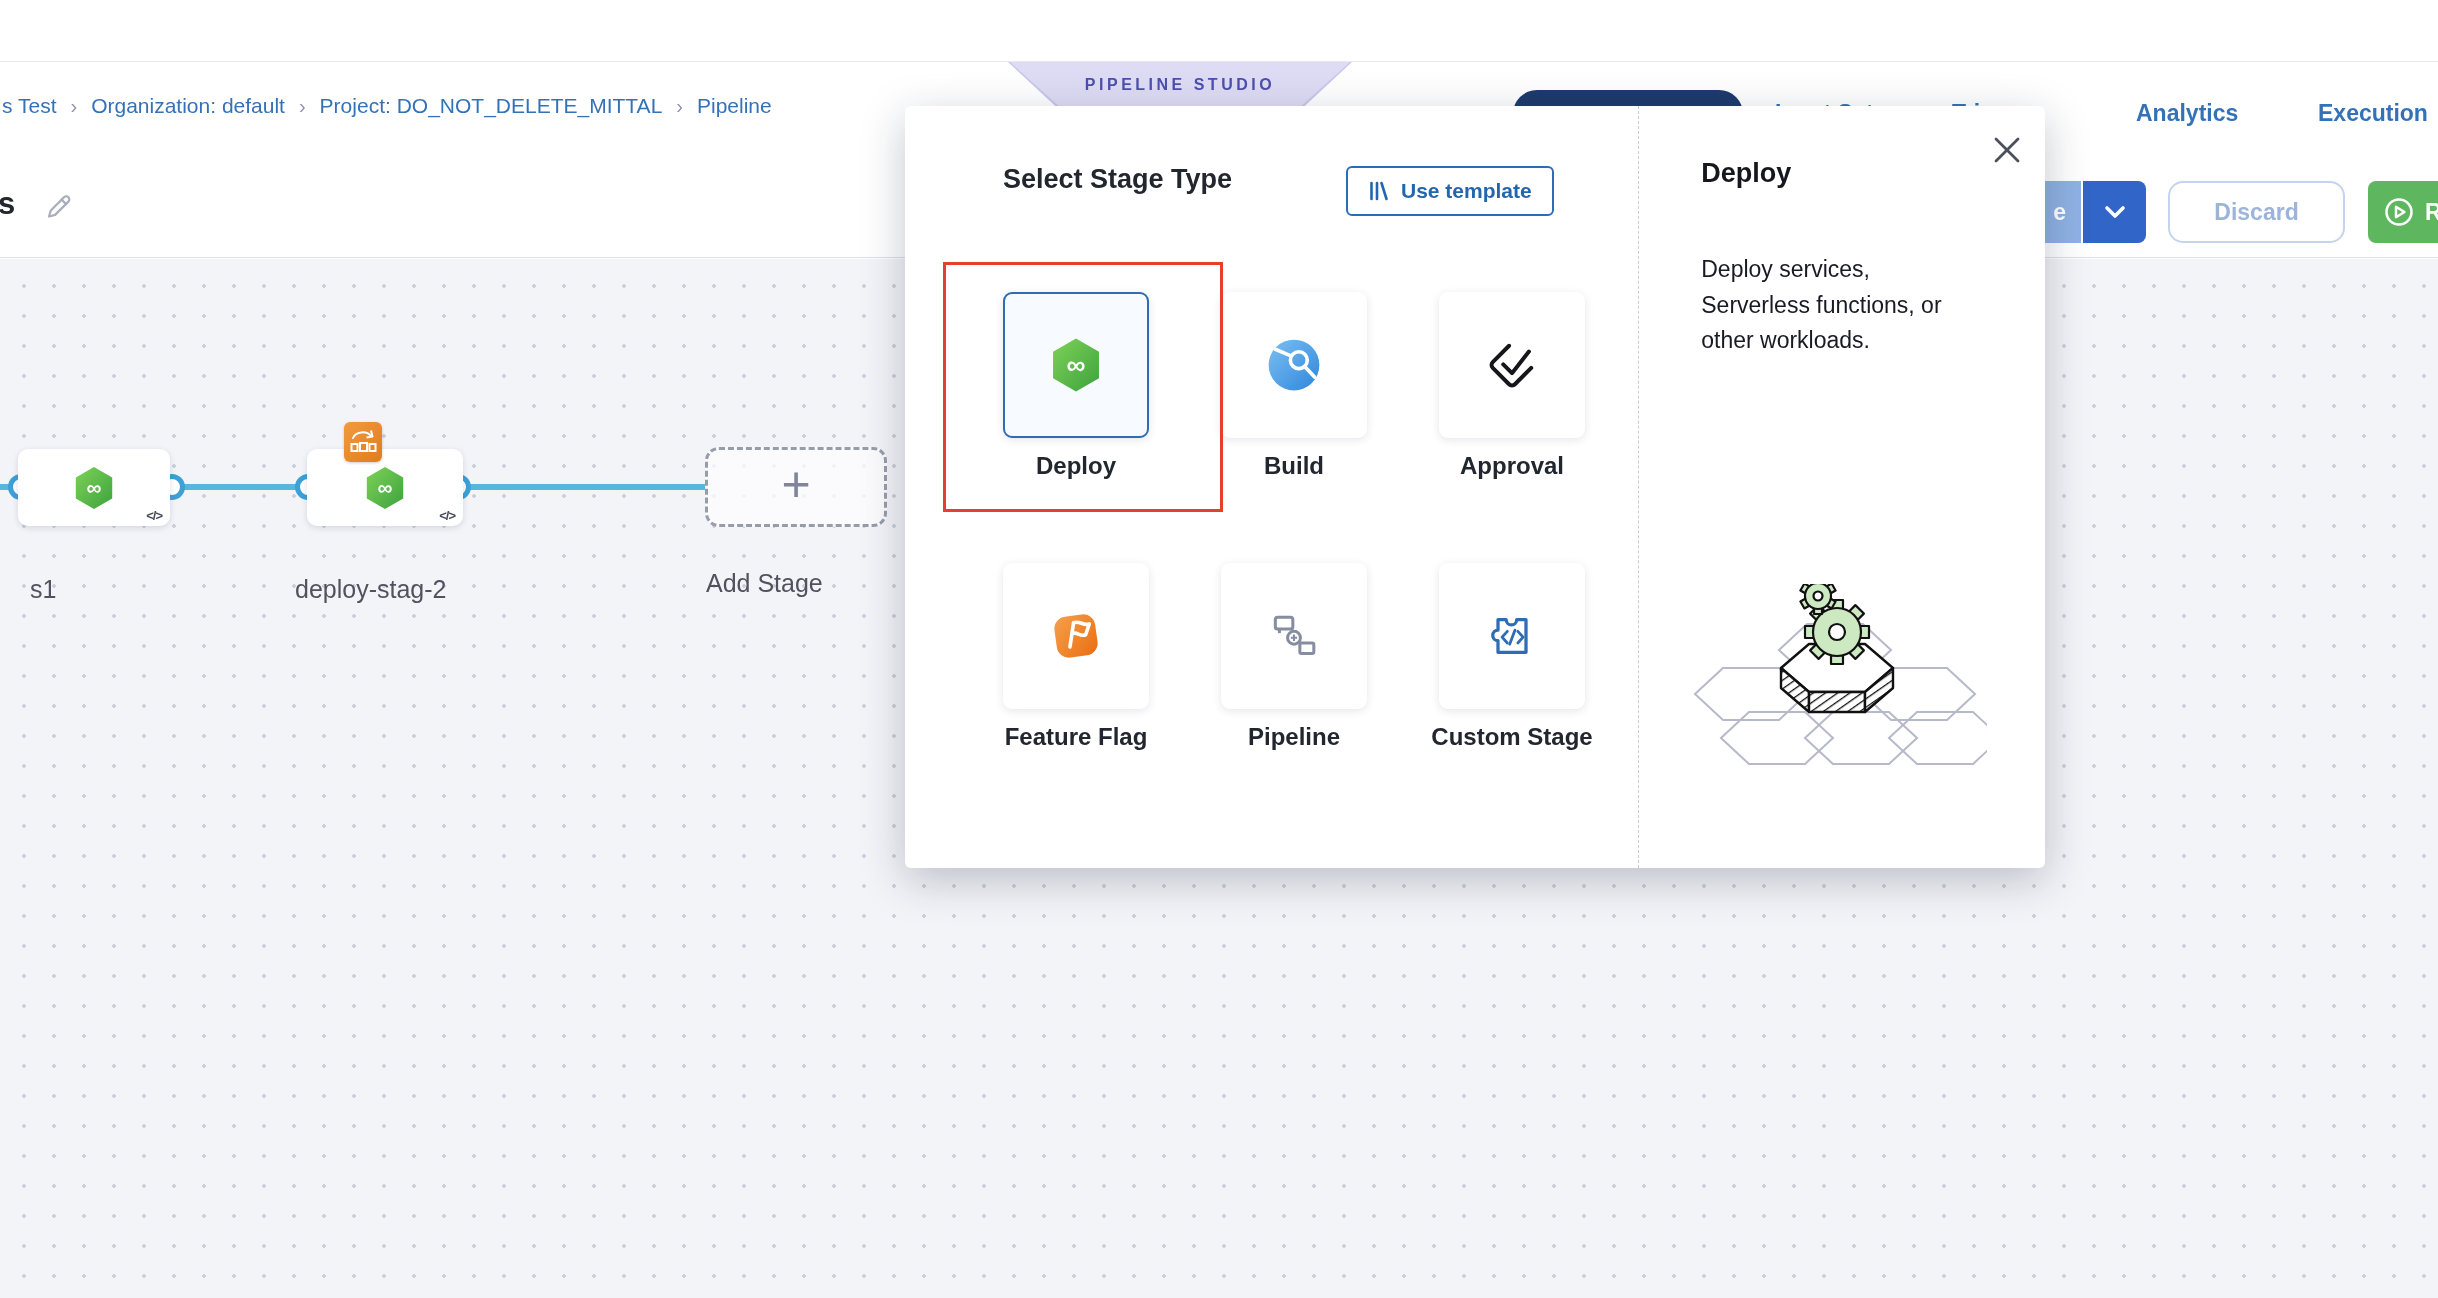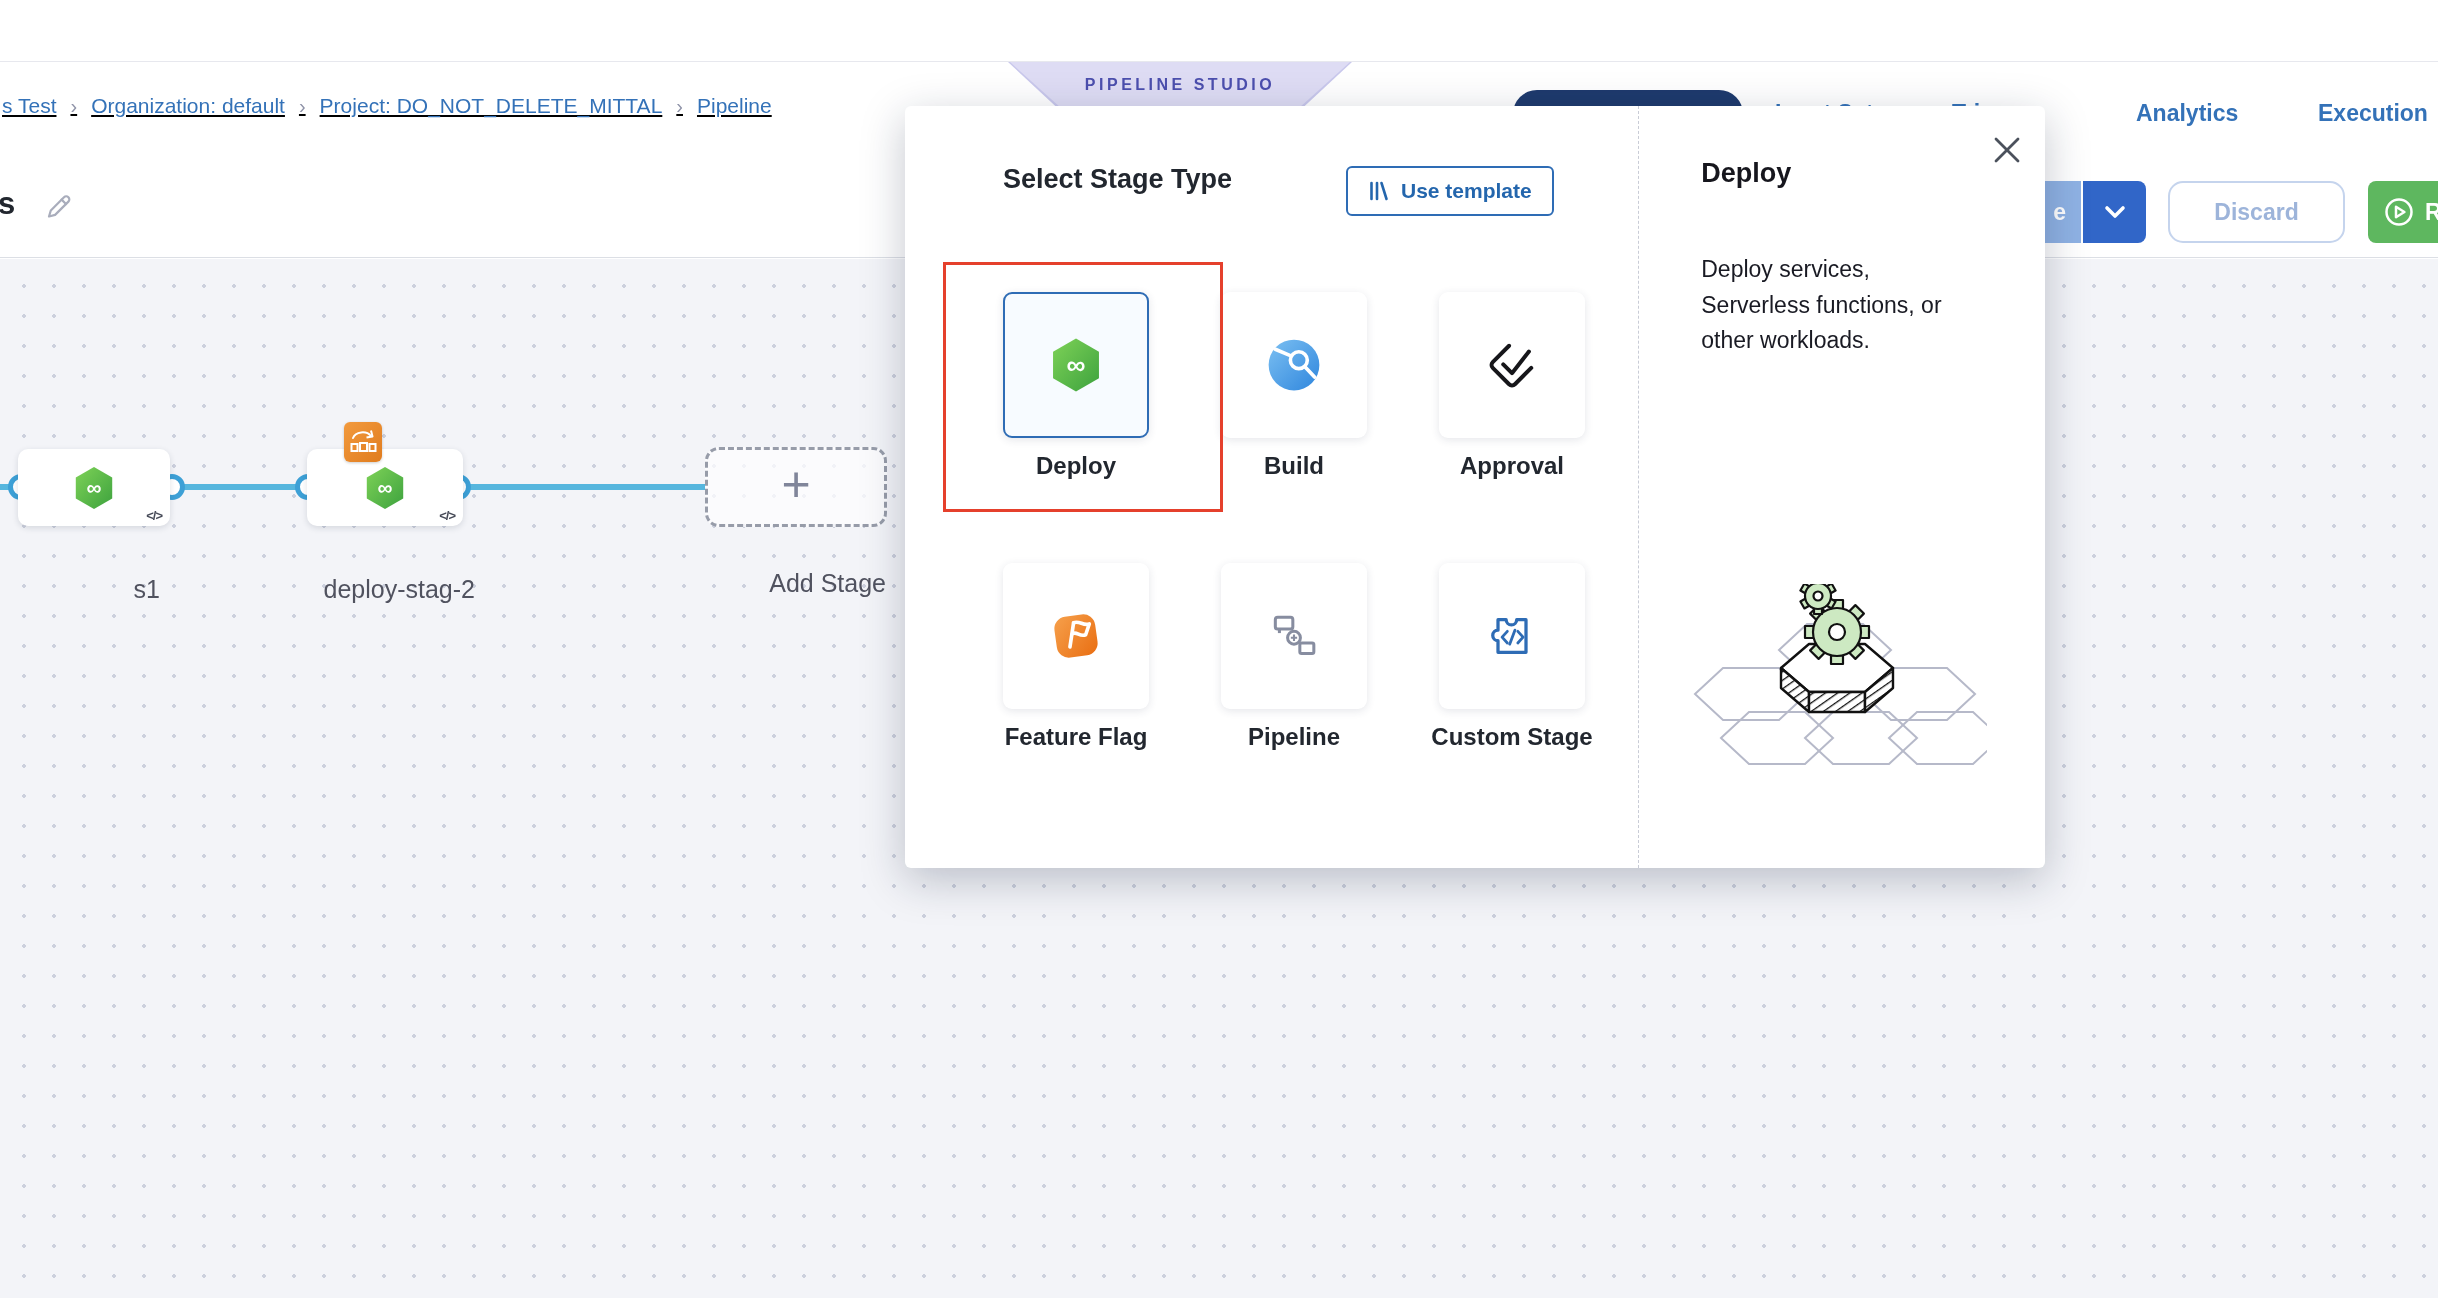--- a/index.html
+++ b/index.html
@@ -4,21 +4,21 @@
 <style>
   * { box-sizing: border-box; margin: 0; padding: 0; }
   html,body { width:2438px; height:1298px; }
   body { font-family: "Liberation Sans", "DejaVu Sans", sans-serif; background:#fff; }
   #stage-root { position:relative; width:2438px; height:1298px; overflow:hidden; background:#fff; }
 
   
   .top-strip { position:absolute; left:0; top:0; width:2438px; height:62px; background:#fff; border-bottom:1px solid #e7e8ee; z-index:2; }
   .header-band { position:absolute; left:0; top:62px; width:2438px; height:196px; background:#fff; border-bottom:1px solid #dcdfe5; z-index:1; }
 
-  .breadcrumb { position:absolute; left:2px; top:94px; display:flex; align-items:center; gap:14px; z-index:2; white-space:nowrap;text-decoration:underline; }
+  .breadcrumb { position:absolute; left:2px; top:94px; display:flex; align-items:center; gap:14px; z-index:2; white-space:nowrap; }
   .crumb { color:#3472b8; font-size:21px; }
   .crumb-sep { color:#8f93a8; font-size:20px; }
 
   .studio-badge-outer { position:absolute; left:1008px; top:62px; width:344px; height:48px;
     background:#c9c8ec; clip-path:polygon(0 0,100% 0,85% 100%,15% 100%); z-index:3; }
   .studio-badge-inner { position:absolute; left:2px; top:0; width:340px; height:46px;
     background:#dedcf4; clip-path:polygon(0 0,100% 0,85% 100%,15% 100%);
     display:flex; align-items:center; justify-content:center;
     color:#4c4fae; font-size:16px; font-weight:700; letter-spacing:3.5px; }
 
@@ -41,21 +41,21 @@
     color:#fff; font-size:23px; font-weight:700; display:flex; align-items:center; gap:9px; padding-left:14px; z-index:2; cursor:pointer; }
 
   
   .canvas { position:absolute; left:0; top:259px; width:2438px; height:1039px; background:#f3f4f8;
     background-image:radial-gradient(circle, #ccd0dd 1.7px, transparent 1.9px); background-size:30px 30px; background-position:9px 12px; z-index:1; }
   .flow-line { position:absolute; top:225px; height:6px; background:#56b6de; }
   .node-dot { position:absolute; top:215px; width:26px; height:26px; border-radius:50%; background:#fff; border:5px solid #3da0d6; }
   .stage-card { position:absolute; top:190px; height:77px; background:#fff; border-radius:10px;
     box-shadow:0 2px 6px rgba(31,39,64,.14); display:flex; align-items:center; justify-content:center; cursor:pointer; }
   .card-code { position:absolute; right:8px; bottom:3px; font-size:13px; font-weight:700; color:#464a57; letter-spacing:-1px; }
-  .stage-label { position:absolute; font-size:25px; color:#50525f; text-align:right; }
+  .stage-label { position:absolute; font-size:25px; color:#50525f; text-align:left; }
   .strategy-badge { position:absolute; left:344px; top:163px; width:38px; height:40px; border-radius:6px;
     background:linear-gradient(135deg,#f29a3e,#e07c1e); display:flex; align-items:center; justify-content:center; box-shadow:0 1px 3px rgba(0,0,0,.2); }
   .add-stage-box { position:absolute; left:705px; top:188px; width:182px; height:80px; border:3px dashed #979ca9;
     border-radius:14px; background:rgba(253,254,255,.75); display:flex; align-items:center; justify-content:center; cursor:pointer; }
   .add-plus { font-size:50px; font-weight:300; color:#80859a; line-height:1; margin-top:-6px; }
 
   
   .modal { position:absolute; left:905px; top:106px; width:1140px; height:762px; background:#fff; border-radius:6px;
     box-shadow:0 12px 44px rgba(20,30,60,.25); z-index:10; display:flex; }
   .modal-left { position:relative; width:720px; height:100%;margin-left:36px; }

